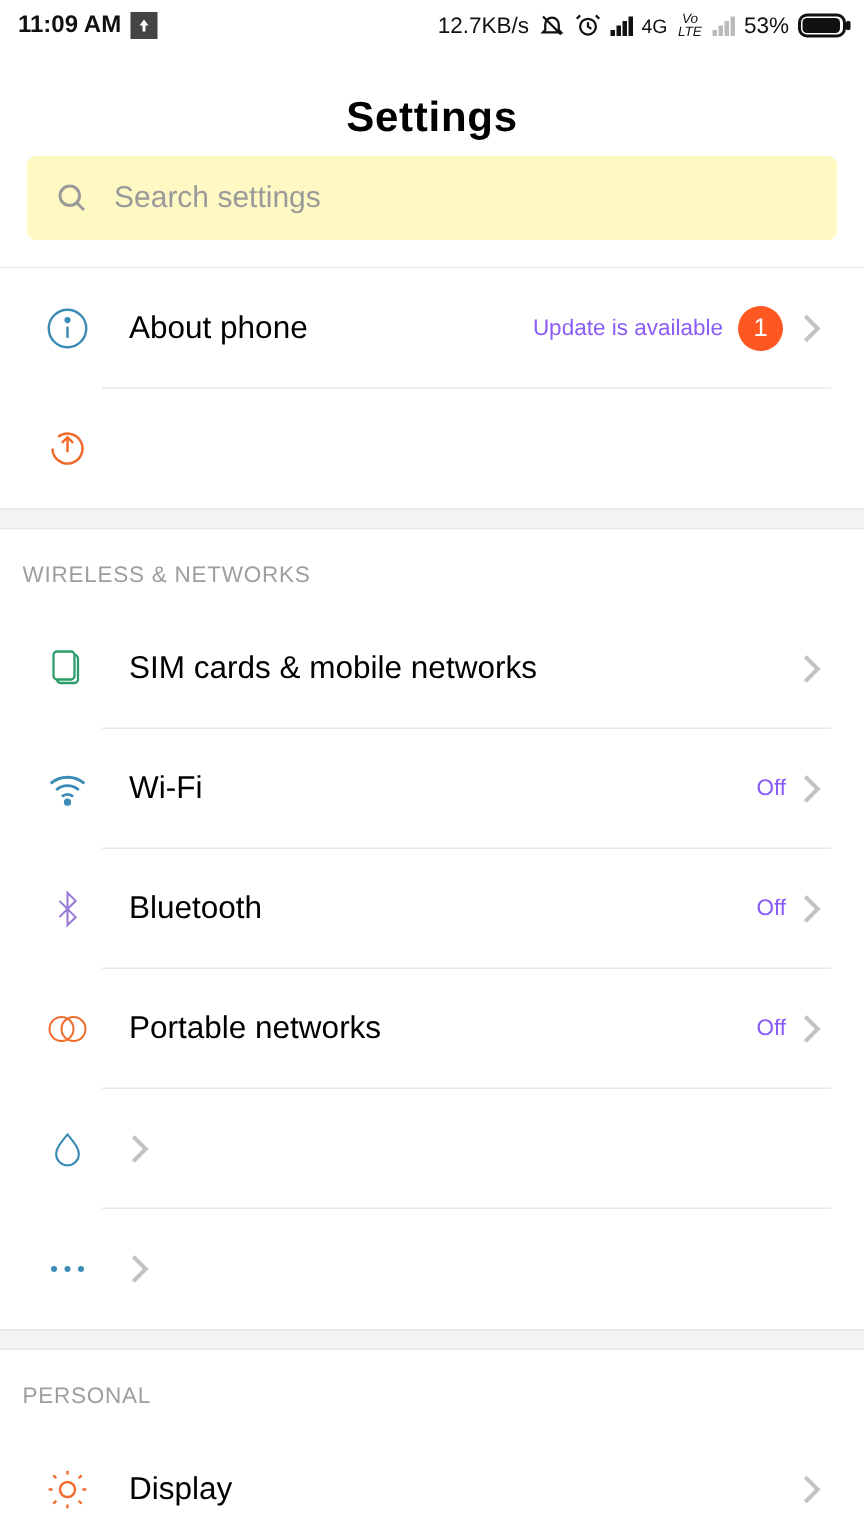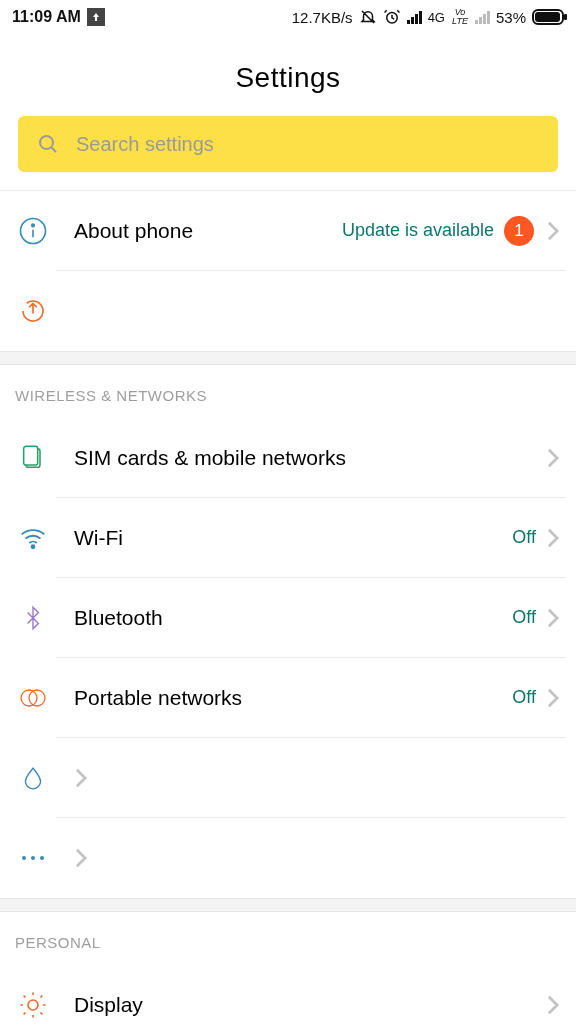--- a/index.html
+++ b/index.html
@@ -1,32 +1,32 @@
 <!DOCTYPE html>
 <html><head>
 <meta charset="utf-8">
 <style>
   * { box-sizing: border-box; margin: 0; padding: 0; }
   html, body { width: 576px; height: 1024px; font-family: -apple-system, Helvetica, Arial, sans-serif; background: #fff; }
   .status-bar { height: 34px; display: flex; align-items: center; padding: 0 12px; font-size: 16px; font-weight: 600; color: #111; }
   .status-left { display: flex; align-items: center; gap: 6px; }
   .status-right { margin-left: auto; display: flex; align-items: center; gap: 6px; font-size: 15px; font-weight: 500;}
   .upload-icon { width: 18px; height: 18px; background:#444; display:inline-flex; align-items:center; justify-content:center; color:#fff;}
-  .page-title { text-align: center; font-size: 28px; font-weight: 400; padding: 28px 0 22px; letter-spacing: .5px;}
+  .page-title { text-align: center; font-size: 28px; font-weight: 700; padding: 28px 0 10px; letter-spacing: .5px;}
   .search-wrap { padding: 0 18px 18px;}
-  .search-box { background: #fde047; border-radius: 6px; height: 56px; display: flex; align-items: center; padding: 0 18px; gap: 16px;}
+  .search-box { background: #fef9c3; border-radius: 6px; height: 56px; display: flex; align-items: center; padding: 0 18px; gap: 16px;}
   .search-box input { border: none; background: transparent; outline: none; font-size: 20px; color: #333; flex: 1;}
   .search-box input::placeholder { color: #9a9a9a; }
   .divider-thick { height: 14px; background: #f4f4f4; border-top: 1px solid #e6e6e6; border-bottom: 1px solid #e6e6e6;}
-  .row { display: flex; align-items: center; padding: 0 10px; height: 80px; background:#fff;}
+  .row { display: flex; align-items: center; padding: 0 22px; height: 80px; background:#fff;}
   .row .icon { width: 46px; display:flex; justify-content:center;}
   .row .body { flex: 1; display: flex; align-items:center; border-bottom: 1px solid #eaeaea; height: 100%; padding: 0 6px 0 18px;}
   .row:last-child .body, .row.no-border .body { border-bottom: none; }
   .row .label { font-size: 21px; color: #000; flex:1; }
-  .row .value { font-size: 18px; color: #0f766e; margin-right: 10px; text-align: center;}
+  .row .value { font-size: 15px; color: #8b5cf6; margin-right: 10px; text-align: center;}
   .badge { background: #ff5722; color: #fff; border-radius: 50%; min-width: 30px; height: 30px; display:flex; align-items:center; justify-content:center; font-size:17px; margin-right:12px; padding:0 4px;}
   .chevron { color: #c3c3c3; }
   .section-header { font-size: 15px; letter-spacing: .5px; color: #9e9e9e; padding: 22px 15px 14px; background:#fff;}
   .gap-line{height:1px;background:#eaeaea;}
   svg { display:block; }
   .battery { width: 32px; height: 16px; border: 2px solid #111; border-radius: 6px; position: relative; display:inline-block;}
   .battery::after { content:''; position:absolute; right:-5px; top:3px; width:3px; height:6px; background:#111; border-radius:1px;}
   .battery i { position:absolute; left:1px; top:1px; bottom:1px; width: 90%; background:#111; border-radius:3px;}
   .sigbars { display:inline-flex; align-items:flex-end; gap:1px; height:14px;}
   .sigbars span{ width:3px; background:#111;}

